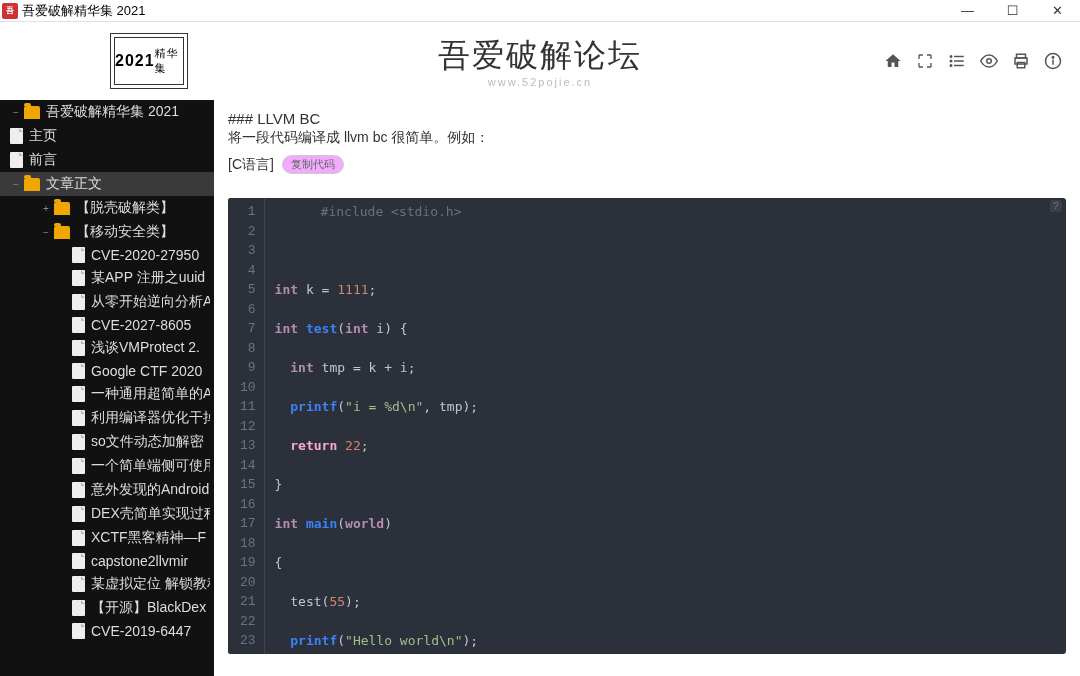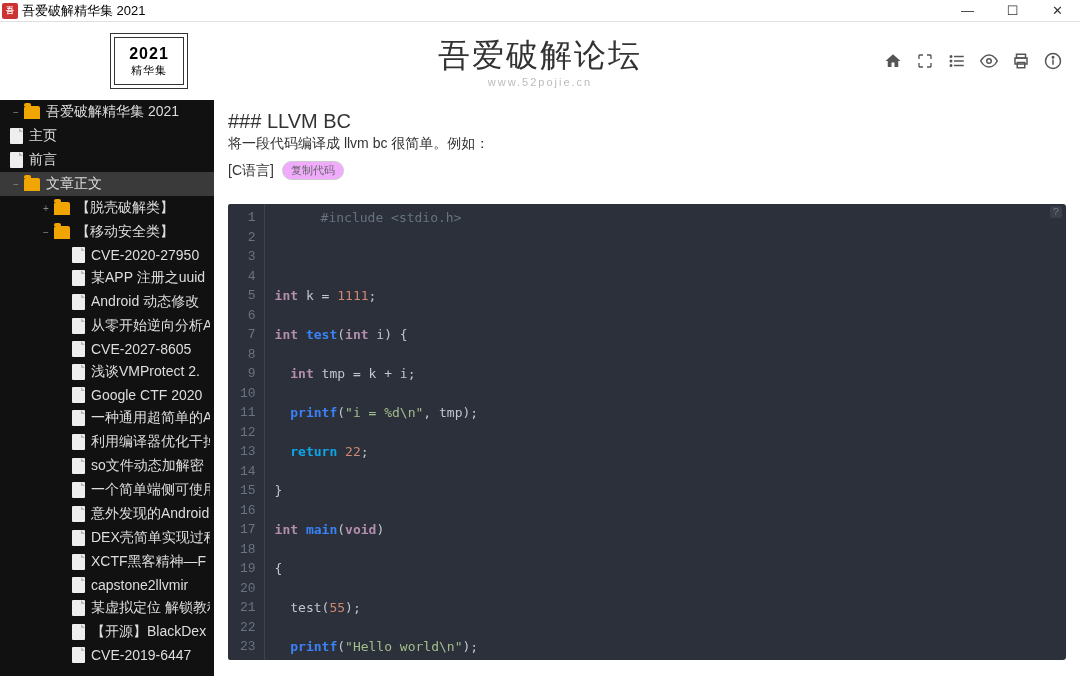--- a/index.html
+++ b/index.html
@@ -4,21 +4,21 @@
 <style>
 * { margin: 0; padding: 0; box-sizing: border-box; }
 body { font-family: "Microsoft YaHei", Arial, sans-serif; font-size: 13px; background: #fff; overflow: hidden; width: 1080px; height: 676px; }
 .titlebar { height: 22px; background: #fff; display: flex; align-items: center; justify-content: space-between; border-bottom: 1px solid #e0e0e0; }
 .titlebar-left { display: flex; align-items: center; gap: 4px; padding-left: 2px; }
 .titlebar-icon { width: 16px; height: 16px; background: #c33; border-radius: 2px; display:flex;align-items:center;justify-content:center;color:#fff;font-size:8px;font-weight:bold; }
 .titlebar-controls { display: flex; }
 .titlebar-btn { width: 45px; height: 22px; display: flex; align-items: center; justify-content: center; font-size: 13px; color: #333; cursor: pointer; }
 .header { height: 78px; background: #fff; display: flex; align-items: center; justify-content: space-between; padding: 0 18px; position: relative; }
 .logo-box { border: 1px solid #333; padding: 3px; width: 78px; height: 56px; display: flex; align-items: center; justify-content: center; margin-left: 92px; }
-.logo-inner { border: 1px solid #333; width: 100%; height: 100%; display: flex; flex-direction: column; align-items: center; justify-content: center; }
+.logo-inner { border: 1px solid #333; width: 100%; height: 100%; display: flex; align-items: center; justify-content: center; }
 .logo-year { font-size: 16px; font-weight: bold; letter-spacing: 1px; }
 .logo-sub { font-size: 11px; letter-spacing: 1px; }
 .header-center { text-align: center; position: absolute; left: 50%; transform: translateX(-50%); }
 .header-title { font-size: 32px; font-family: "KaiTi", "STKaiti", serif; color: #333; letter-spacing: 2px; }
 .header-sub { font-size: 11px; color: #bbb; letter-spacing: 2px; margin-top: -2px; }
 .header-icons { display: flex; gap: 14px; align-items: center; }
 .header-icon { width: 18px; height: 18px; display: flex; align-items: center; justify-content: center; cursor: pointer; color: #555; }
 .main { display: flex; height: 576px; }
 .sidebar { width: 214px; background: #111; color: #ddd; overflow-y: auto; overflow-x: hidden; position: relative; }
 .sidebar::-webkit-scrollbar { width: 10px; }
@@ -30,31 +30,31 @@
 .indent-1 { padding-left: 10px; }
 .indent-2 { padding-left: 40px; }
 .indent-3 { padding-left: 72px; }
 .toggle { width: 12px; display: inline-flex; justify-content: center; font-size: 10px; color: #888; margin-right: 2px; }
 .folder-icon { width: 16px; height: 13px; background: #f0a500; border-radius: 2px 2px 0 0; position: relative; margin-right: 6px; flex-shrink: 0; }
 .folder-icon::before { content: ''; position: absolute; top: -3px; left: 0; width: 7px; height: 3px; background: #f0a500; border-radius: 2px 2px 0 0; }
 .file-icon { width: 13px; height: 16px; background: #eee; border-radius: 1px; margin-right: 6px; flex-shrink: 0; position: relative; }
 .file-icon::before { content: ''; position: absolute; top: 0; right: 0; border-left: 4px solid #bbb; border-top: 4px solid transparent; width:0; height:0;}
 .tree-label { font-size: 14px; overflow: hidden; }
 .content { flex: 1; background: #fff; padding: 10px 14px; overflow: hidden; position: relative; }
-.article-h { font-size: 20px; color: #333; margin-bottom: 2px; }
+.article-h { font-size: 15px; color: #333; margin-bottom: 2px; }
 .article-p { font-size: 14px; color: #333; margin-bottom: 8px; }
 .code-head { display: flex; align-items: center; gap: 8px; margin-bottom: 24px; }
 .code-lang { font-size: 14px; color: #333; }
 .copy-btn { border: 1px solid #ccc; border-radius: 10px; padding: 1px 8px; font-size: 11px; color: #666; cursor: pointer; background: #f0abfc; }
 .code-block { background: #2b303b; border-radius: 3px; display: flex; font-family: Consolas, "Courier New", monospace; font-size: 13px; line-height: 1.5; height: 456px; overflow: hidden; position:relative;}
 .gutter { background: #2b303b; color: #6a7380; padding: 4px 8px 4px 12px; text-align: right; user-select: none; border-right: 1px solid #3d4250;}
 .gutter div { height: 19.5px; }
 .code-lines { padding: 4px 10px; color: #c0c5ce; flex: 1; }
 .code-lines pre { height: 19.5px; }
-.kw { color: #0ea5e9; font-weight: bold; }
+.kw { color: #f9a8d4; font-weight: bold; }
 .kw-type { color: #b48ead; font-weight: bold; }
 .num { color: #d08770; }
 .str { color: #a3be8c; }
 .fn { color: #3b82f6; font-weight: bold; }
 .comment { color: #65737e; margin-left: 46px; }
 .qmark { position:absolute; top:2px; right:4px; color:#777; font-size:11px; background:#3a3f4b; width:12px; height:12px; border-radius:2px; display:flex;align-items:center;justify-content:center;}
 </style>
 </head>
 <body>
 
@@ -155,24 +155,20 @@
         <span class="folder-icon"></span>
         <span class="tree-label">【移动安全类】</span>
       </div>
       <div class="tree-item indent-3">
         <span class="file-icon"></span>
         <span class="tree-label">CVE-2020-27950</span>
       </div>
       <div class="tree-item indent-3">
         <span class="file-icon"></span>
         <span class="tree-label">某APP 注册之uuid</span>
-      </div>
-      <div class="tree-item indent-3">
-        <span class="file-icon"></span>
-        <span class="tree-label">Android 动态修改</span>
       </div>
       <div class="tree-item indent-3">
         <span class="file-icon"></span>
         <span class="tree-label">从零开始逆向分析A</span>
       </div>
       <div class="tree-item indent-3">
         <span class="file-icon"></span>
         <span class="tree-label">CVE-2027-8605</span>
       </div>
       <div class="tree-item indent-3">
@@ -272,21 +268,21 @@
           <pre><span class="kw-type">int</span> <span class="fn">test</span>(<span class="kw-type">int</span> i) {</pre>
           <pre> </pre>
           <pre>  <span class="kw-type">int</span> tmp = k + i;</pre>
           <pre> </pre>
           <pre>  <span class="fn">printf</span>(<span class="str">"i = %d\n"</span>, tmp);</pre>
           <pre> </pre>
           <pre>  <span class="kw">return</span> <span class="num">22</span>;</pre>
           <pre> </pre>
           <pre>}</pre>
           <pre> </pre>
-          <pre><span class="kw-type">int</span> <span class="fn">main</span>(<span class="kw-type">void</span>)</pre>
+          <pre><span class="kw-type">int</span> <span class="fn">main</span>(<span class="kw-type">world</span>)</pre>
           <pre> </pre>
           <pre>{</pre>
           <pre> </pre>
           <pre>  test(<span class="num">55</span>);</pre>
           <pre> </pre>
           <pre>  <span class="fn">printf</span>(<span class="str">"Hello world\n"</span>);</pre>
           <pre> </pre>
         </div>
       <div class="qmark">?</div>
     </div>

